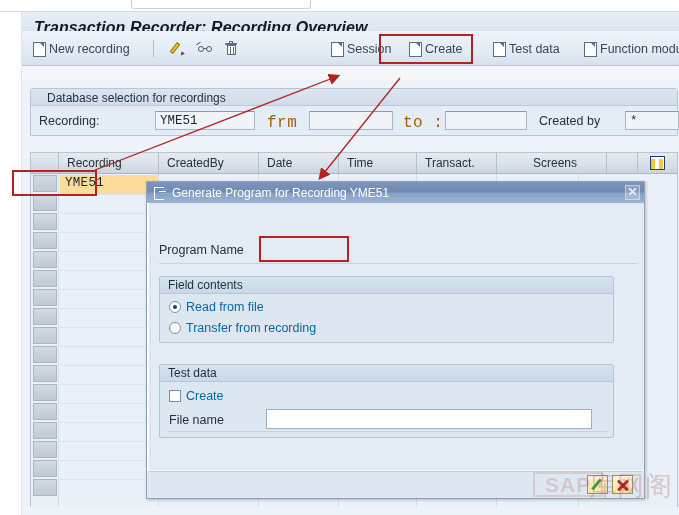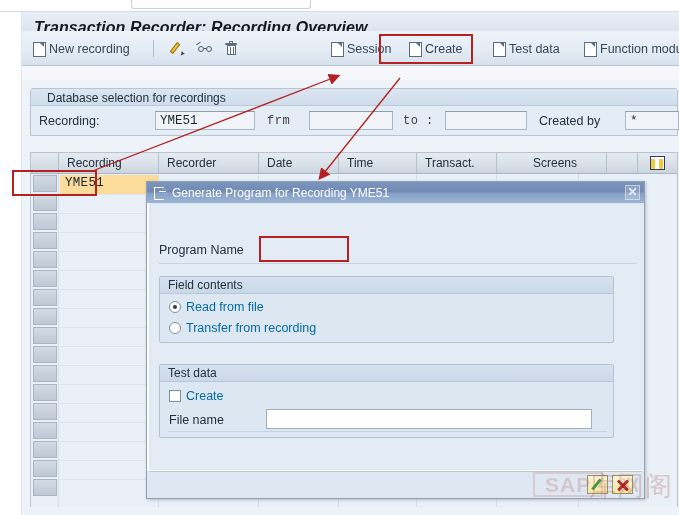--- a/index.html
+++ b/index.html
@@ -196,21 +196,21 @@
     border: 1px solid #a8b6c6;
     border-top-color: #8d9dae;
     font-family: "Liberation Mono", monospace;
     font-size: 12.5px; color: #1a2733;
     padding: 1px 0 0 4px;
     line-height: 16px;
   }
   .db-mono {
     position: absolute; top: 8px;
     font-family: "Liberation Mono", monospace;
-    font-size: 12px; color: #404040;
+    font-size: 16px; color: #a16207;
     letter-spacing: 0.5px;
   }
 
   
   .tbl {
     position: absolute; left: 8px; top: 72px; width: 648px; height: 355px;
     background: #eaf0f7;
     border: 1px solid #b6c4d4;
     border-bottom: none;
     overflow: hidden;
@@ -538,21 +538,21 @@
         <div class="db-input" style="left:414px; width:82px;"></div>
         <div class="db-label" style="left:508px;">Created by</div>
         <div class="db-input" style="left:594px; width:54px;">*</div>
       </div>
     </div>
 
     <div class="tbl">
       <div class="tbl-head">
         <div class="th-corner"></div>
         <div class="th" style="left:28px;  width:100px;">Recording</div>
-        <div class="th" style="left:128px; width:100px;">Recorder</div>
+        <div class="th" style="left:128px; width:100px;">CreatedBy</div>
         <div class="th" style="left:308px; width:78px;">Time</div>
         <div class="th" style="left:228px; width:80px;">Date</div>
         <div class="th" style="left:386px; width:80px;">Transact.</div>
         <div class="th" style="left:494px; width:82px;">Screens</div>
         <div class="th-config">
           <span class="ic-cols"></span>
         </div>
       </div>
 
       <div class="grid-v" style="left:27px;  height:334px;"></div>

